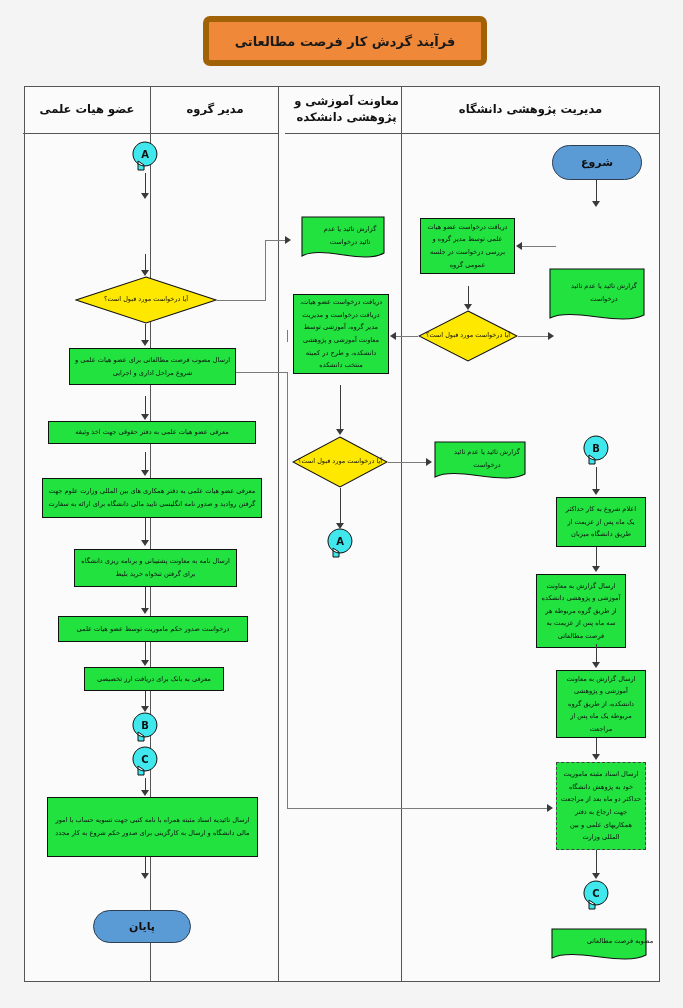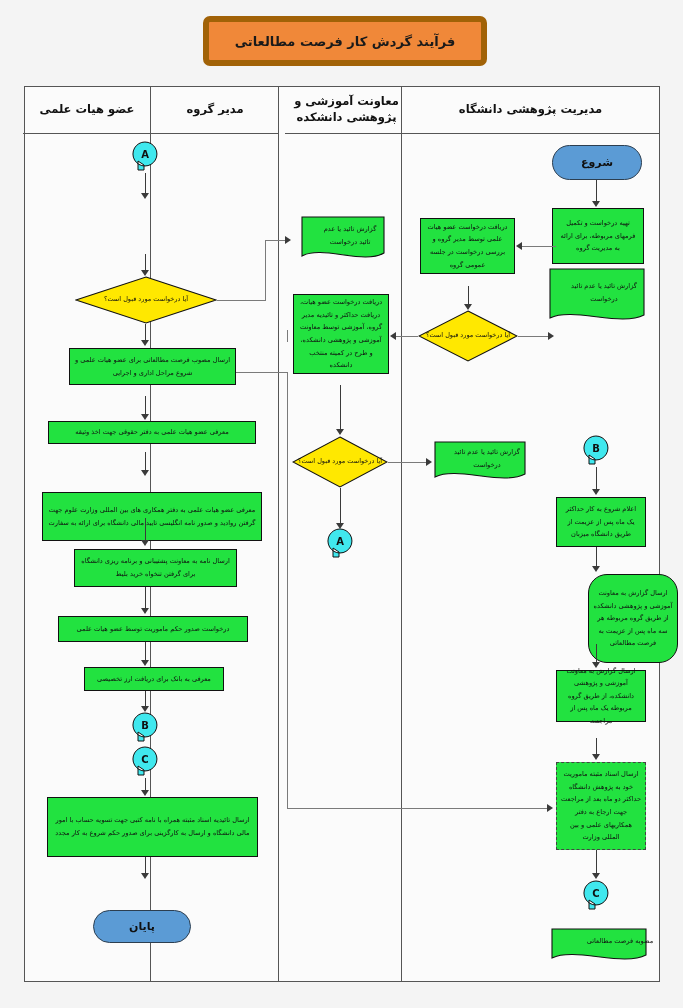--- a/index.html
+++ b/index.html
@@ -136,23 +136,20 @@
     <div class="lane-div" style="right:380px;"></div>
     <div class="lane-div" style="right:508px;"></div>
   </div>
 
   <div class="node term" style="left:552px;top:145px;width:90px;height:35px;">
     <span>شروع</span>
   </div>
   <div class="vline" style="left:596px;top:180px;height:23px;"></div>
   <div class="arrow-d" style="left:592px;top:201px;"></div>
 
-  <div class="node proc shadow" style="left:552px;top:208px;width:92px;height:56px;">
-    <span>تهیه درخواست و تکمیل فرمهای مربوطه، برای ارائه به مدیریت گروه</span>
-  </div>
 
   <div class="doc-wrap" style="left:549px;top:268px;width:96px;height:58px;">
     <svg class="doc-svg" width="96" height="58" viewBox="0 0 96 58">
       <path d="M1,1 L95,1 L95,47 C72,59 24,39 1,50 Z" fill="#22e240" stroke="#111" stroke-width="1.1"></path>
     </svg>
     <div class="doc-label">گزارش تائید یا عدم تائید درخواست</div>
   </div>
 
   <div class="conn" style="left:583px;top:435px;">
     <svg width="30" height="32" viewBox="0 0 30 32">
@@ -162,27 +159,27 @@
   </div>
   <div class="vline" style="left:596px;top:467px;height:24px;"></div>
   <div class="arrow-d" style="left:592px;top:489px;"></div>
 
   <div class="node proc" style="left:556px;top:497px;width:90px;height:50px;">
     <span>اعلام شروع به کار حداکثر یک ماه پس از عزیمت از طریق دانشگاه میزبان</span>
   </div>
   <div class="vline" style="left:596px;top:547px;height:21px;"></div>
   <div class="arrow-d" style="left:592px;top:566px;"></div>
 
-  <div class="node proc" style="left:588px;top:574px;width:90px;height:89px;border-radius:19px;">
+  <div class="node proc" style="left:536px;top:574px;width:90px;height:74px;">
     <span>ارسال گزارش به معاونت آموزشی و پژوهشی دانشکده از طریق گروه مربوطه هر سه ماه پس از عزیمت به فرصت مطالعاتی</span>
   </div>
   <div class="vline" style="left:596px;top:644px;height:20px;"></div>
   <div class="arrow-d" style="left:592px;top:662px;"></div>
 
-  <div class="node proc" style="left:556px;top:670px;width:90px;height:52px;">
+  <div class="node proc" style="left:556px;top:670px;width:90px;height:68px;">
     <span>ارسال گزارش به معاونت آموزشی و پژوهشی دانشکده، از طریق گروه مربوطه یک ماه پس از مراجعت</span>
   </div>
   <div class="vline" style="left:596px;top:738px;height:18px;"></div>
   <div class="arrow-d" style="left:592px;top:754px;"></div>
 
   <div class="node proc dashed" style="left:556px;top:762px;width:90px;height:88px;">
     <span>ارسال اسناد مثبته ماموریت خود به پژوهش دانشگاه حداکثر دو ماه بعد از مراجعت جهت ارجاع به دفتر همکاریهای علمی و بین المللی وزارت</span>
   </div>
   <div class="vline" style="left:596px;top:850px;height:25px;"></div>
   <div class="arrow-d" style="left:592px;top:873px;"></div>
@@ -222,21 +219,21 @@
   </div>
 
   <div class="doc-wrap" style="left:301px;top:216px;width:84px;height:46px;">
     <svg class="doc-svg" width="84" height="50" viewBox="0 0 84 50">
       <path d="M1,1 L83,1 L83,37 C63,49 21,29 1,40 Z" fill="#22e240" stroke="#111" stroke-width="1.1"></path>
     </svg>
     <div class="doc-label" style="padding-bottom:8px;">گزارش تائید یا عدم تائید درخواست</div>
   </div>
 
   <div class="node proc shadow2" style="left:293px;top:294px;width:96px;height:80px;">
-    <span>دریافت درخواست عضو هیات، دریافت حداکثر و تائیدیه مدیر گروه، آموزشی توسط معاونت آموزشی و پژوهشی دانشکده، و طرح در کمیته منتخب دانشکده</span>
+    <span>دریافت درخواست عضو هیات، دریافت درخواست و مدیریت مدیر گروه، آموزشی توسط معاونت آموزشی و پژوهشی دانشکده، و طرح در کمیته منتخب دانشکده</span>
   </div>
   <div class="vline" style="left:340px;top:385px;height:46px;"></div>
   <div class="arrow-d" style="left:336px;top:429px;"></div>
 
   <div class="decision" style="left:292px;top:436px;width:96px;height:52px;">
     <svg width="96" height="52" viewBox="0 0 96 52">
       <polygon points="48,1 95,26 48,51 1,26" fill="#ffe800" stroke="#111" stroke-width="1.1"></polygon>
     </svg>
     <div class="dlabel">آیا درخواست مورد قبول است؟</div>
   </div>
@@ -277,21 +274,21 @@
   </div>
   <div class="vline" style="left:145px;top:396px;height:20px;"></div>
   <div class="arrow-d" style="left:141px;top:414px;"></div>
 
   <div class="node proc shadow" style="left:48px;top:421px;width:208px;height:23px;">
     <span>معرفی عضو هیات علمی به دفتر حقوقی جهت اخذ وثیقه</span>
   </div>
   <div class="vline" style="left:145px;top:452px;height:20px;"></div>
   <div class="arrow-d" style="left:141px;top:470px;"></div>
 
-  <div class="node proc" style="left:42px;top:492px;width:220px;height:49px;">
+  <div class="node proc" style="left:42px;top:478px;width:220px;height:40px;">
     <span>معرفی عضو هیات علمی به دفتر همکاری های بین المللی وزارت علوم جهت گرفتن روادید و صدور نامه انگلیسی تایید مالی دانشگاه برای ارائه به سفارت</span>
   </div>
   <div class="vline" style="left:145px;top:518px;height:24px;"></div>
   <div class="arrow-d" style="left:141px;top:540px;"></div>
 
   <div class="node proc" style="left:74px;top:549px;width:163px;height:38px;">
     <span>ارسال نامه به معاونت پشتیبانی و برنامه ریزی دانشگاه برای گرفتن تنخواه خرید بلیط</span>
   </div>
   <div class="vline" style="left:145px;top:587px;height:23px;"></div>
   <div class="arrow-d" style="left:141px;top:608px;"></div>

